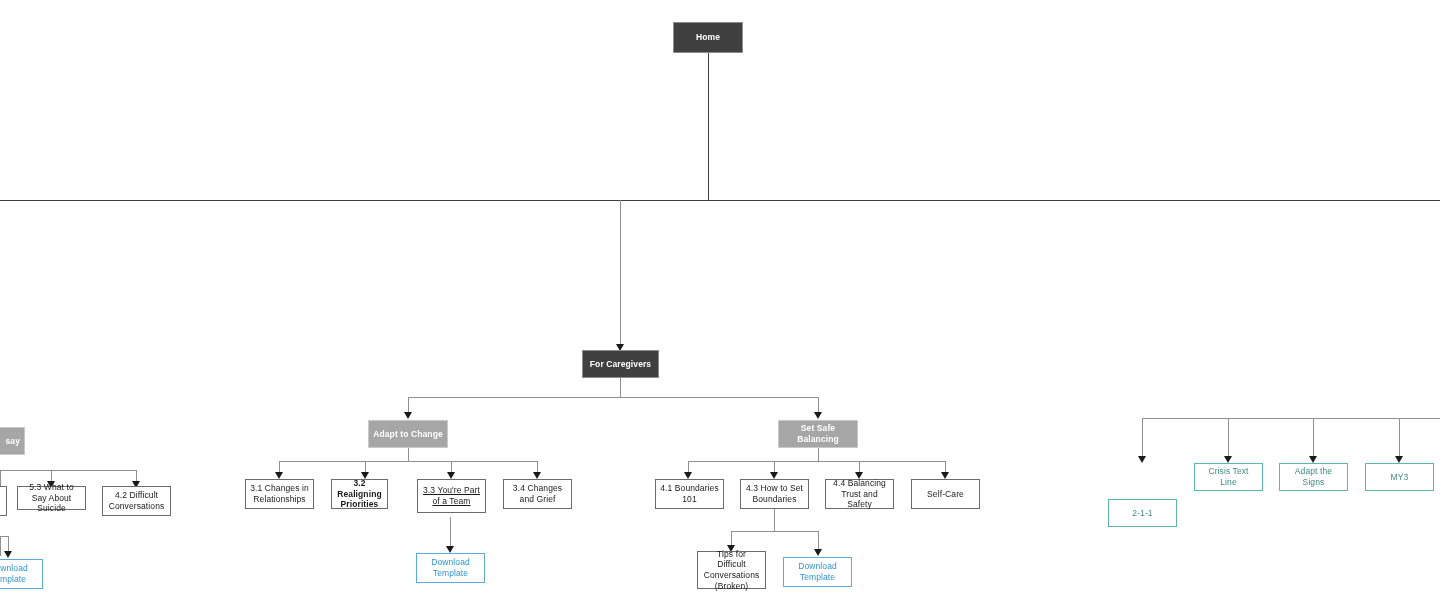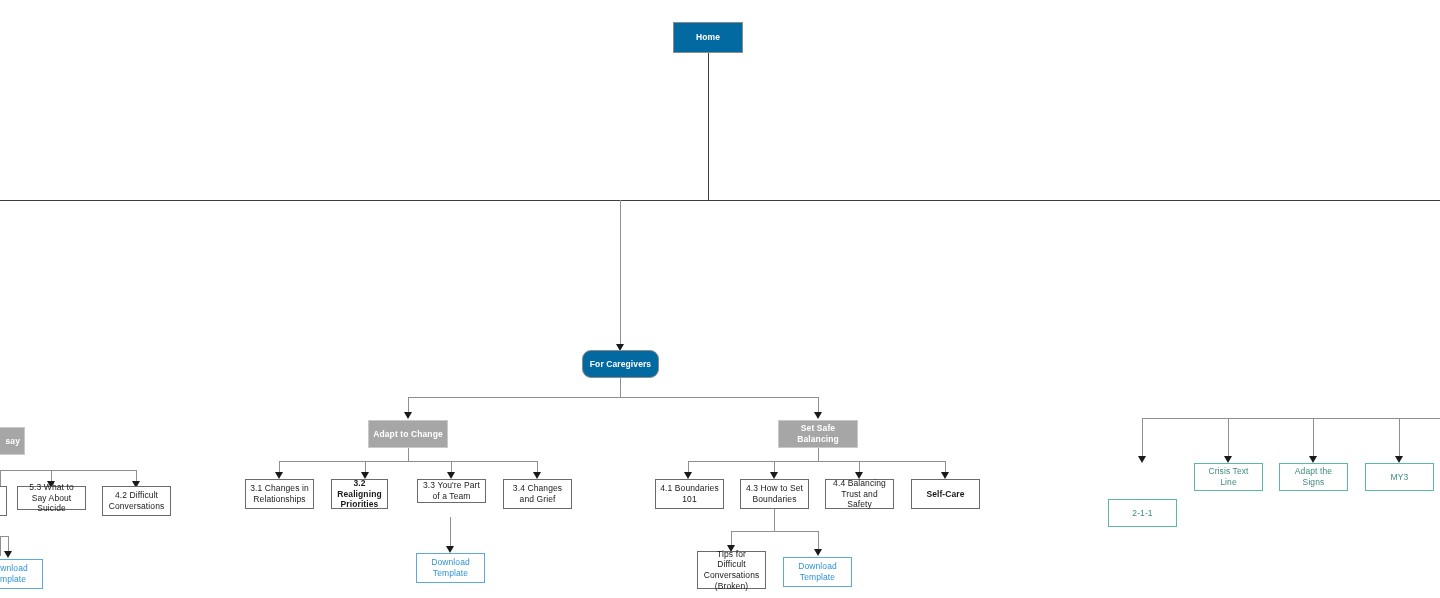--- a/index.html
+++ b/index.html
@@ -39,21 +39,21 @@
     display: flex;
     align-items: center;
     justify-content: center;
     text-align: center;
     line-height: 1.25;
     letter-spacing: .1px;
   }
   .node .lbl { display: block; padding: 0 4px; }
 
   .node.dark {
-    background: #0369a1;
+    background: #404040;
     border: 1px solid #8c8c8c;
     color: #ffffff;
     font-size: 8.5px;
     font-weight: bold;
   }
   .node.grey {
     background: #a6a6a6;
     border: 1px solid #c9c9c9;
     color: #ffffff;
     font-size: 8.5px;
@@ -148,59 +148,59 @@
   <div class="arrow" style="left:1224px; top:456px;"></div>
   <div class="ln v" style="left:1313px; top:418px; height:42px;"></div>
   <div class="arrow" style="left:1309px; top:456px;"></div>
   <div class="ln v" style="left:1399px; top:418px; height:42px;"></div>
   <div class="arrow" style="left:1395px; top:456px;"></div>
 
   <div class="node dark" style="left:673px; top:22px; width:70px; height:31px;">
     <span class="lbl">Home</span>
   </div>
 
-  <div class="node dark" style="left:582px; top:350px; width:77px; height:28px;border-radius:9px;">
+  <div class="node dark" style="left:582px; top:350px; width:77px; height:28px;">
     <span class="lbl">For Caregivers</span>
   </div>
 
   <div class="node grey" style="left:368px; top:420px; width:80px; height:28px;">
     <span class="lbl">Adapt to Change</span>
   </div>
 
   <div class="node grey" style="left:778px; top:420px; width:80px; height:28px;">
     <span class="lbl">Set Safe Balancing</span>
   </div>
 
   <div class="node plain" style="left:245px; top:479px; width:69px; height:30px;">
     <span class="lbl">3.1 Changes in Relationships</span>
   </div>
   <div class="node plain" style="left:331px; top:479px; width:57px; height:30px;font-weight:bold;">
     <span class="lbl">3.2 Realigning Priorities</span>
   </div>
-  <div class="node plain" style="left:417px; top:479px; width:69px; height:24px;">
+  <div class="node plain" style="left:417px; top:479px; width:69px; height:34px;text-decoration:underline;">
     <span class="lbl">3.3 You're Part of a Team</span>
   </div>
   <div class="node plain" style="left:503px; top:479px; width:69px; height:30px;">
     <span class="lbl">3.4 Changes and Grief</span>
   </div>
 
   <div class="node link" style="left:416px; top:553px; width:69px; height:30px;">
     <span class="lbl">Download Template</span>
   </div>
 
   <div class="node plain" style="left:655px; top:479px; width:69px; height:30px;">
     <span class="lbl">4.1 Boundaries 101</span>
   </div>
   <div class="node plain" style="left:740px; top:479px; width:69px; height:30px;">
     <span class="lbl">4.3 How to Set Boundaries</span>
   </div>
   <div class="node plain" style="left:825px; top:479px; width:69px; height:30px;">
     <span class="lbl">4.4 Balancing Trust and Safety</span>
   </div>
-  <div class="node plain" style="left:911px; top:479px; width:69px; height:30px;font-weight:bold;">
+  <div class="node plain" style="left:911px; top:479px; width:69px; height:30px;">
     <span class="lbl">Self-Care</span>
   </div>
 
   <div class="node plain" style="left:697px; top:551px; width:69px; height:38px;">
     <span class="lbl">Tips for Difficult Conversations (Broken)</span>
   </div>
   <div class="node link" style="left:783px; top:557px; width:69px; height:30px;">
     <span class="lbl">Download Template</span>
   </div>
 

